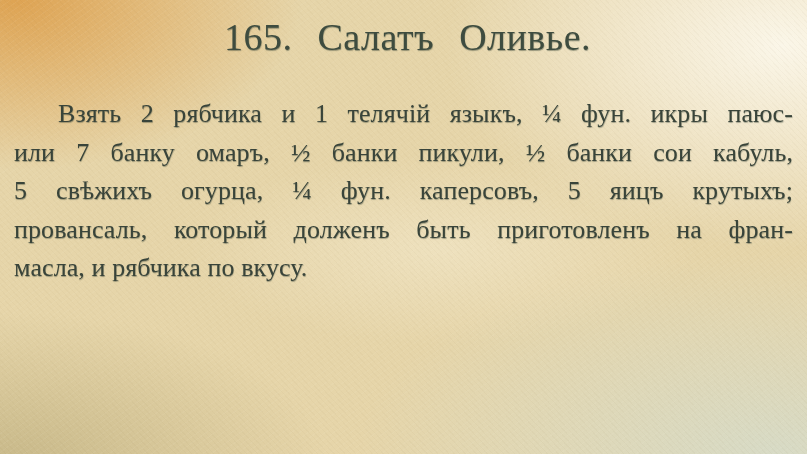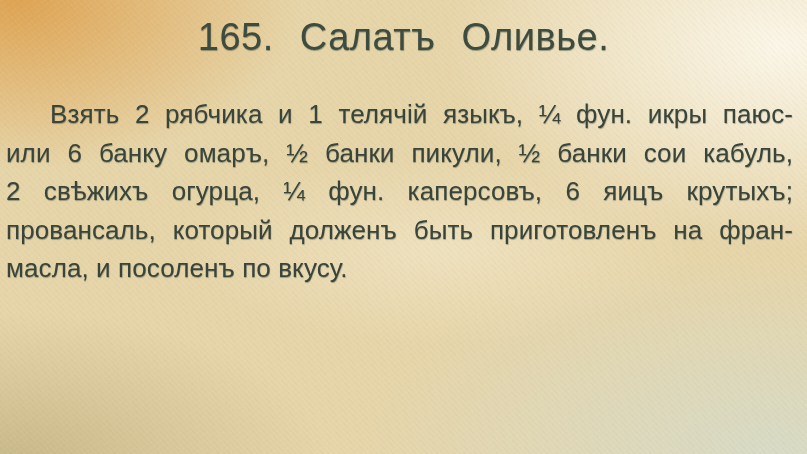--- a/index.html
+++ b/index.html
@@ -21,22 +21,23 @@
     background-image:
       
       repeating-linear-gradient(47deg, rgba(120,96,52,0.035) 0 1px, rgba(0,0,0,0) 1px 4px),
       repeating-linear-gradient(-36deg, rgba(255,250,235,0.05) 0 1px, rgba(0,0,0,0) 1px 5px),
       
       radial-gradient(ellipse 52% 55% at 2% 0%, rgba(221,155,68,0.85), rgba(221,155,68,0) 68%),
       radial-gradient(ellipse 58% 62% at 97% 10%, rgba(252,248,236,0.95), rgba(252,248,236,0) 72%),
       radial-gradient(ellipse 68% 58% at 96% 100%, rgba(214,219,200,0.92), rgba(214,219,200,0) 76%),
       radial-gradient(ellipse 55% 46% at 1% 102%, rgba(195,180,132,0.85), rgba(195,180,132,0) 72%),
       radial-gradient(ellipse 45% 30% at 55% 55%, rgba(248,240,216,0.45), rgba(248,240,216,0) 70%);
-    font-family: Liberation Sans, sans-serif;
+    font-family: Liberation Serif, serif;
     color: #39443a;
+    padding-left: 8px;
   }
   .print {
     filter: blur(0.3px);
   }
   .title {
     margin: 0;
     padding-top: 13px;
     text-align: center;
     font-size: 38px;
     line-height: 48px;
@@ -68,19 +69,19 @@
   }
 </style>
 </head>
 <body>
 
 <div class="sheet">
   <div class="print">
     <h1 class="title">165. Салатъ Оливье.</h1>
     <div class="recipe-body">
       <div class="line first">Взять 2 рябчика и 1 телячій языкъ, ¼ фун. икры паюс-</div>
-      <div class="line">или 6 банку омаръ, ½ банки пикули, ½ банки сои кабуль,</div>
-      <div class="line">2 свѣжихъ огурца, ¼ фун. каперсовъ, 6 яицъ крутыхъ;</div>
+      <div class="line">или 7 банку омаръ, ½ банки пикули, ½ банки сои кабуль,</div>
+      <div class="line">5 свѣжихъ огурца, ¼ фун. каперсовъ, 5 яицъ крутыхъ;</div>
       <div class="line">провансаль, который долженъ быть приготовленъ на фран-</div>
-      <div class="line last">масла, и посоленъ по вкусу.</div>
+      <div class="line last">масла, и рябчика по вкусу.</div>
     </div>
   </div>
 </div>
 
 </body></html>

